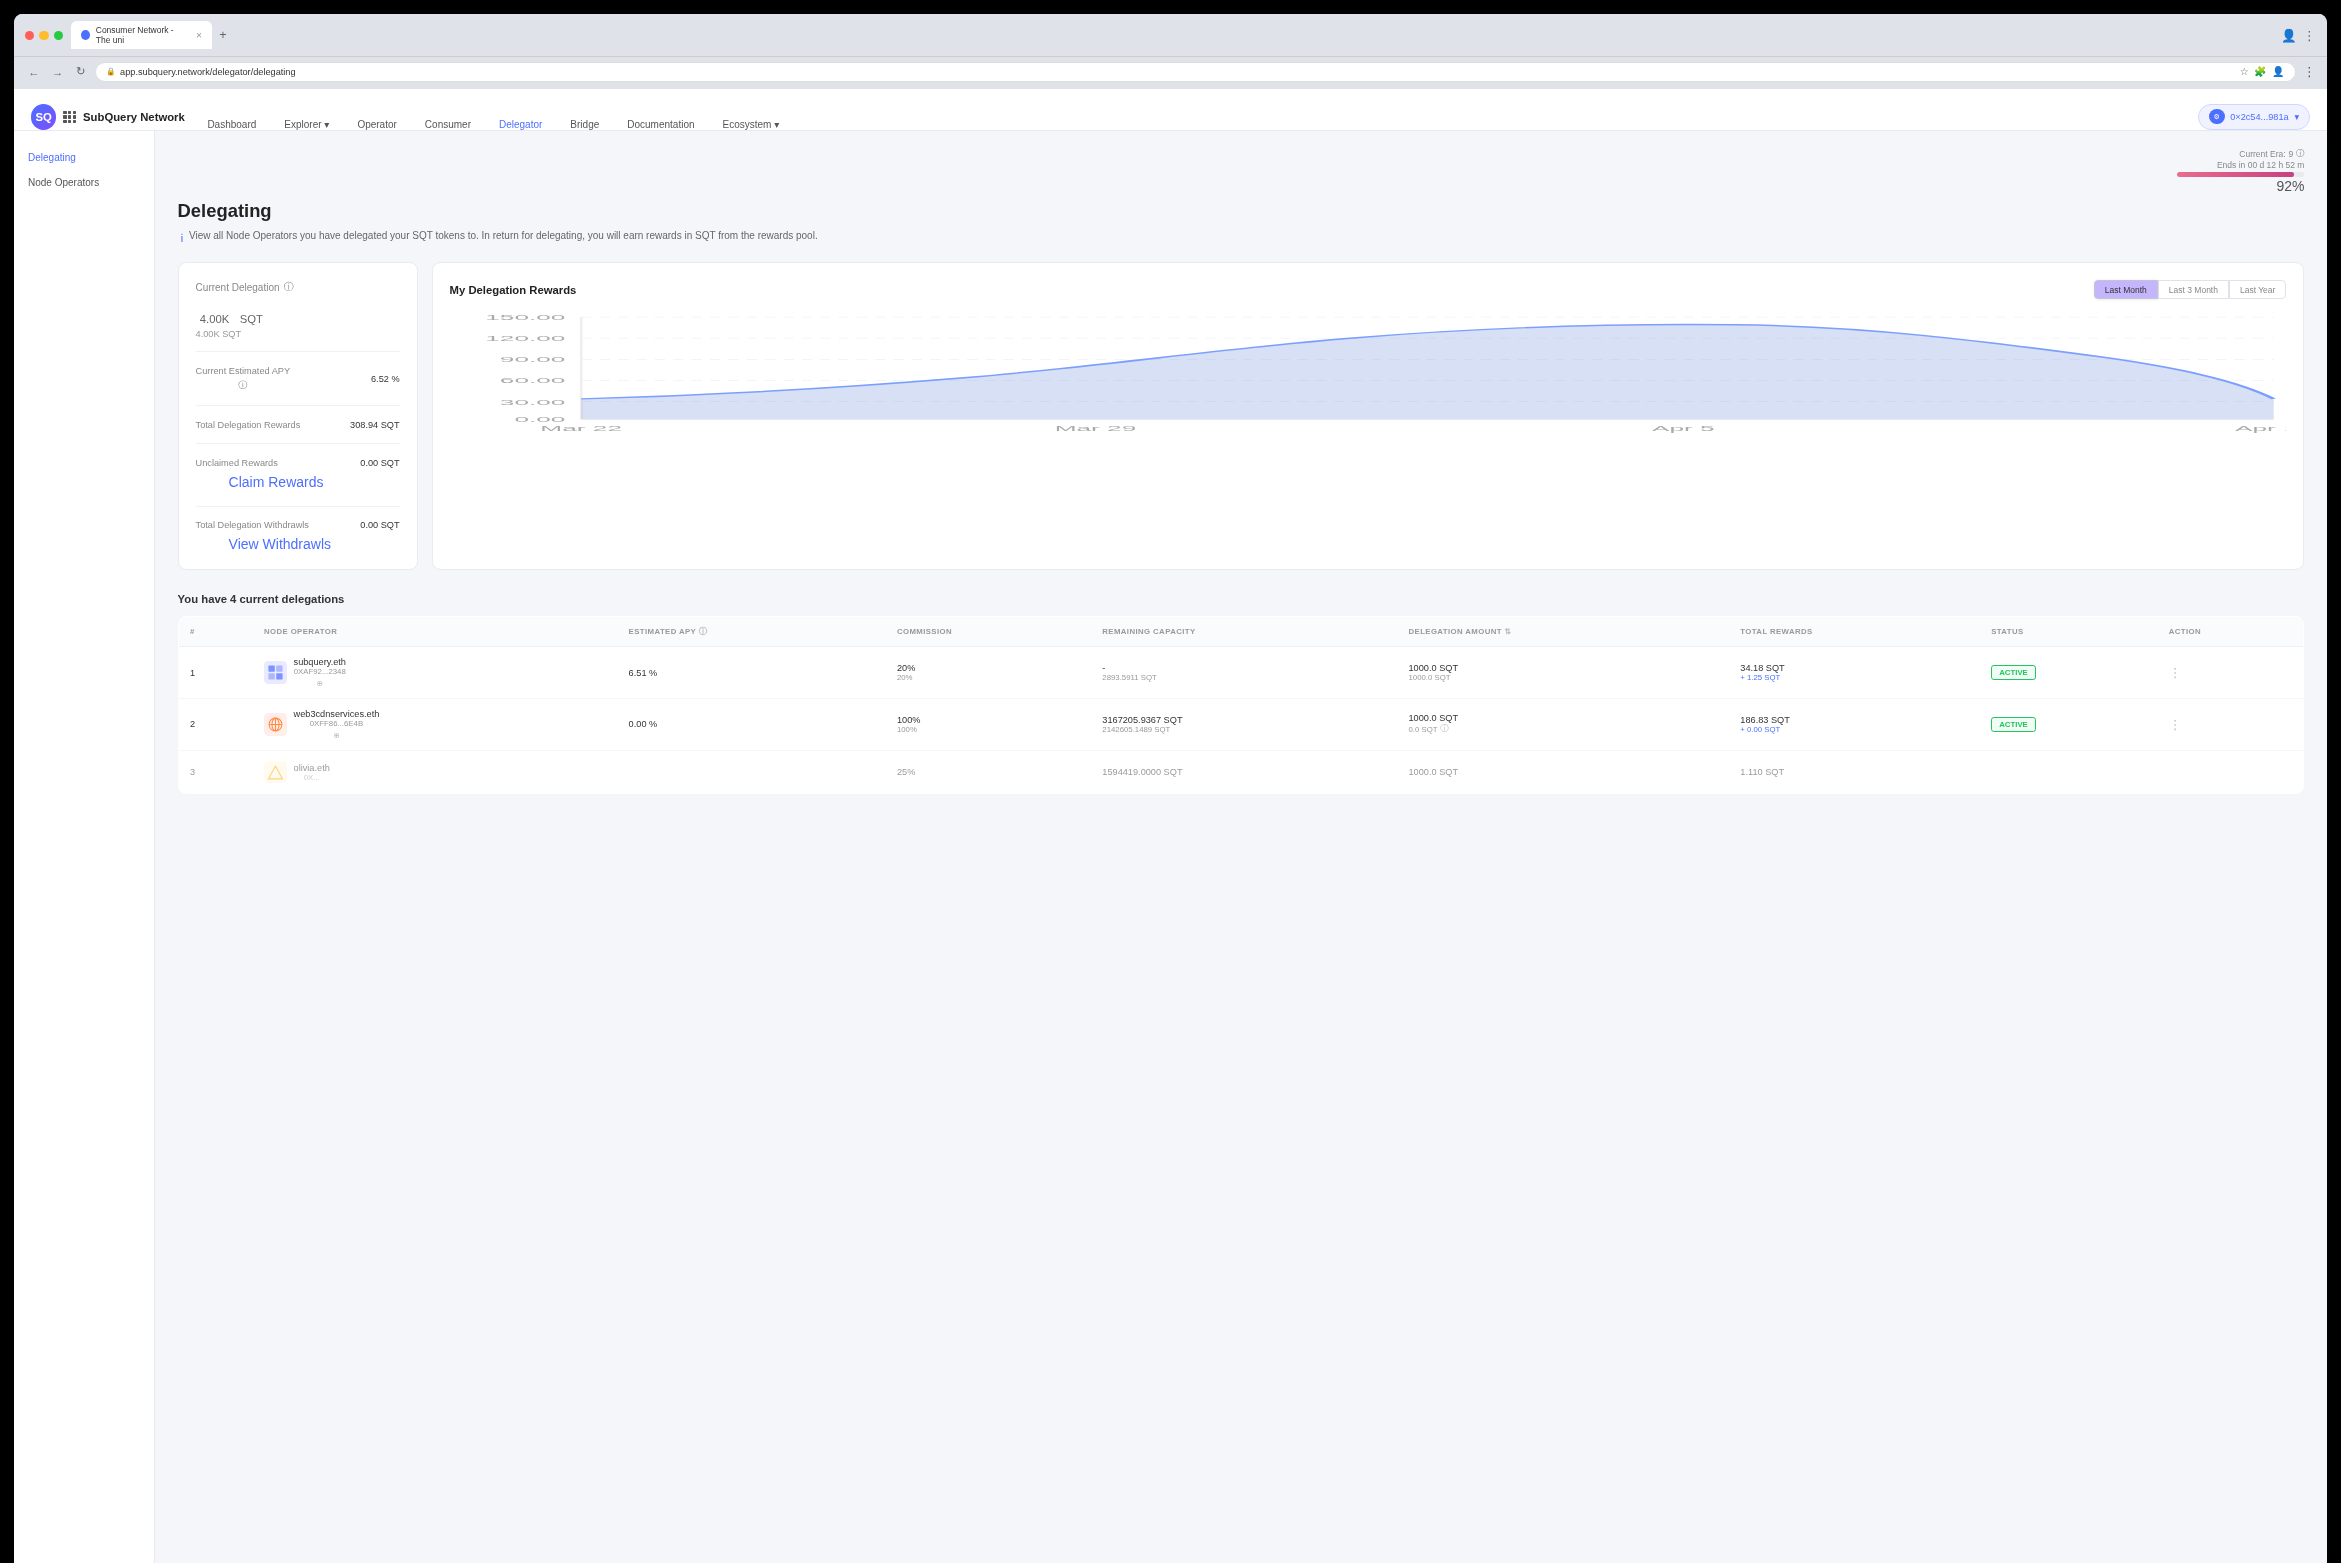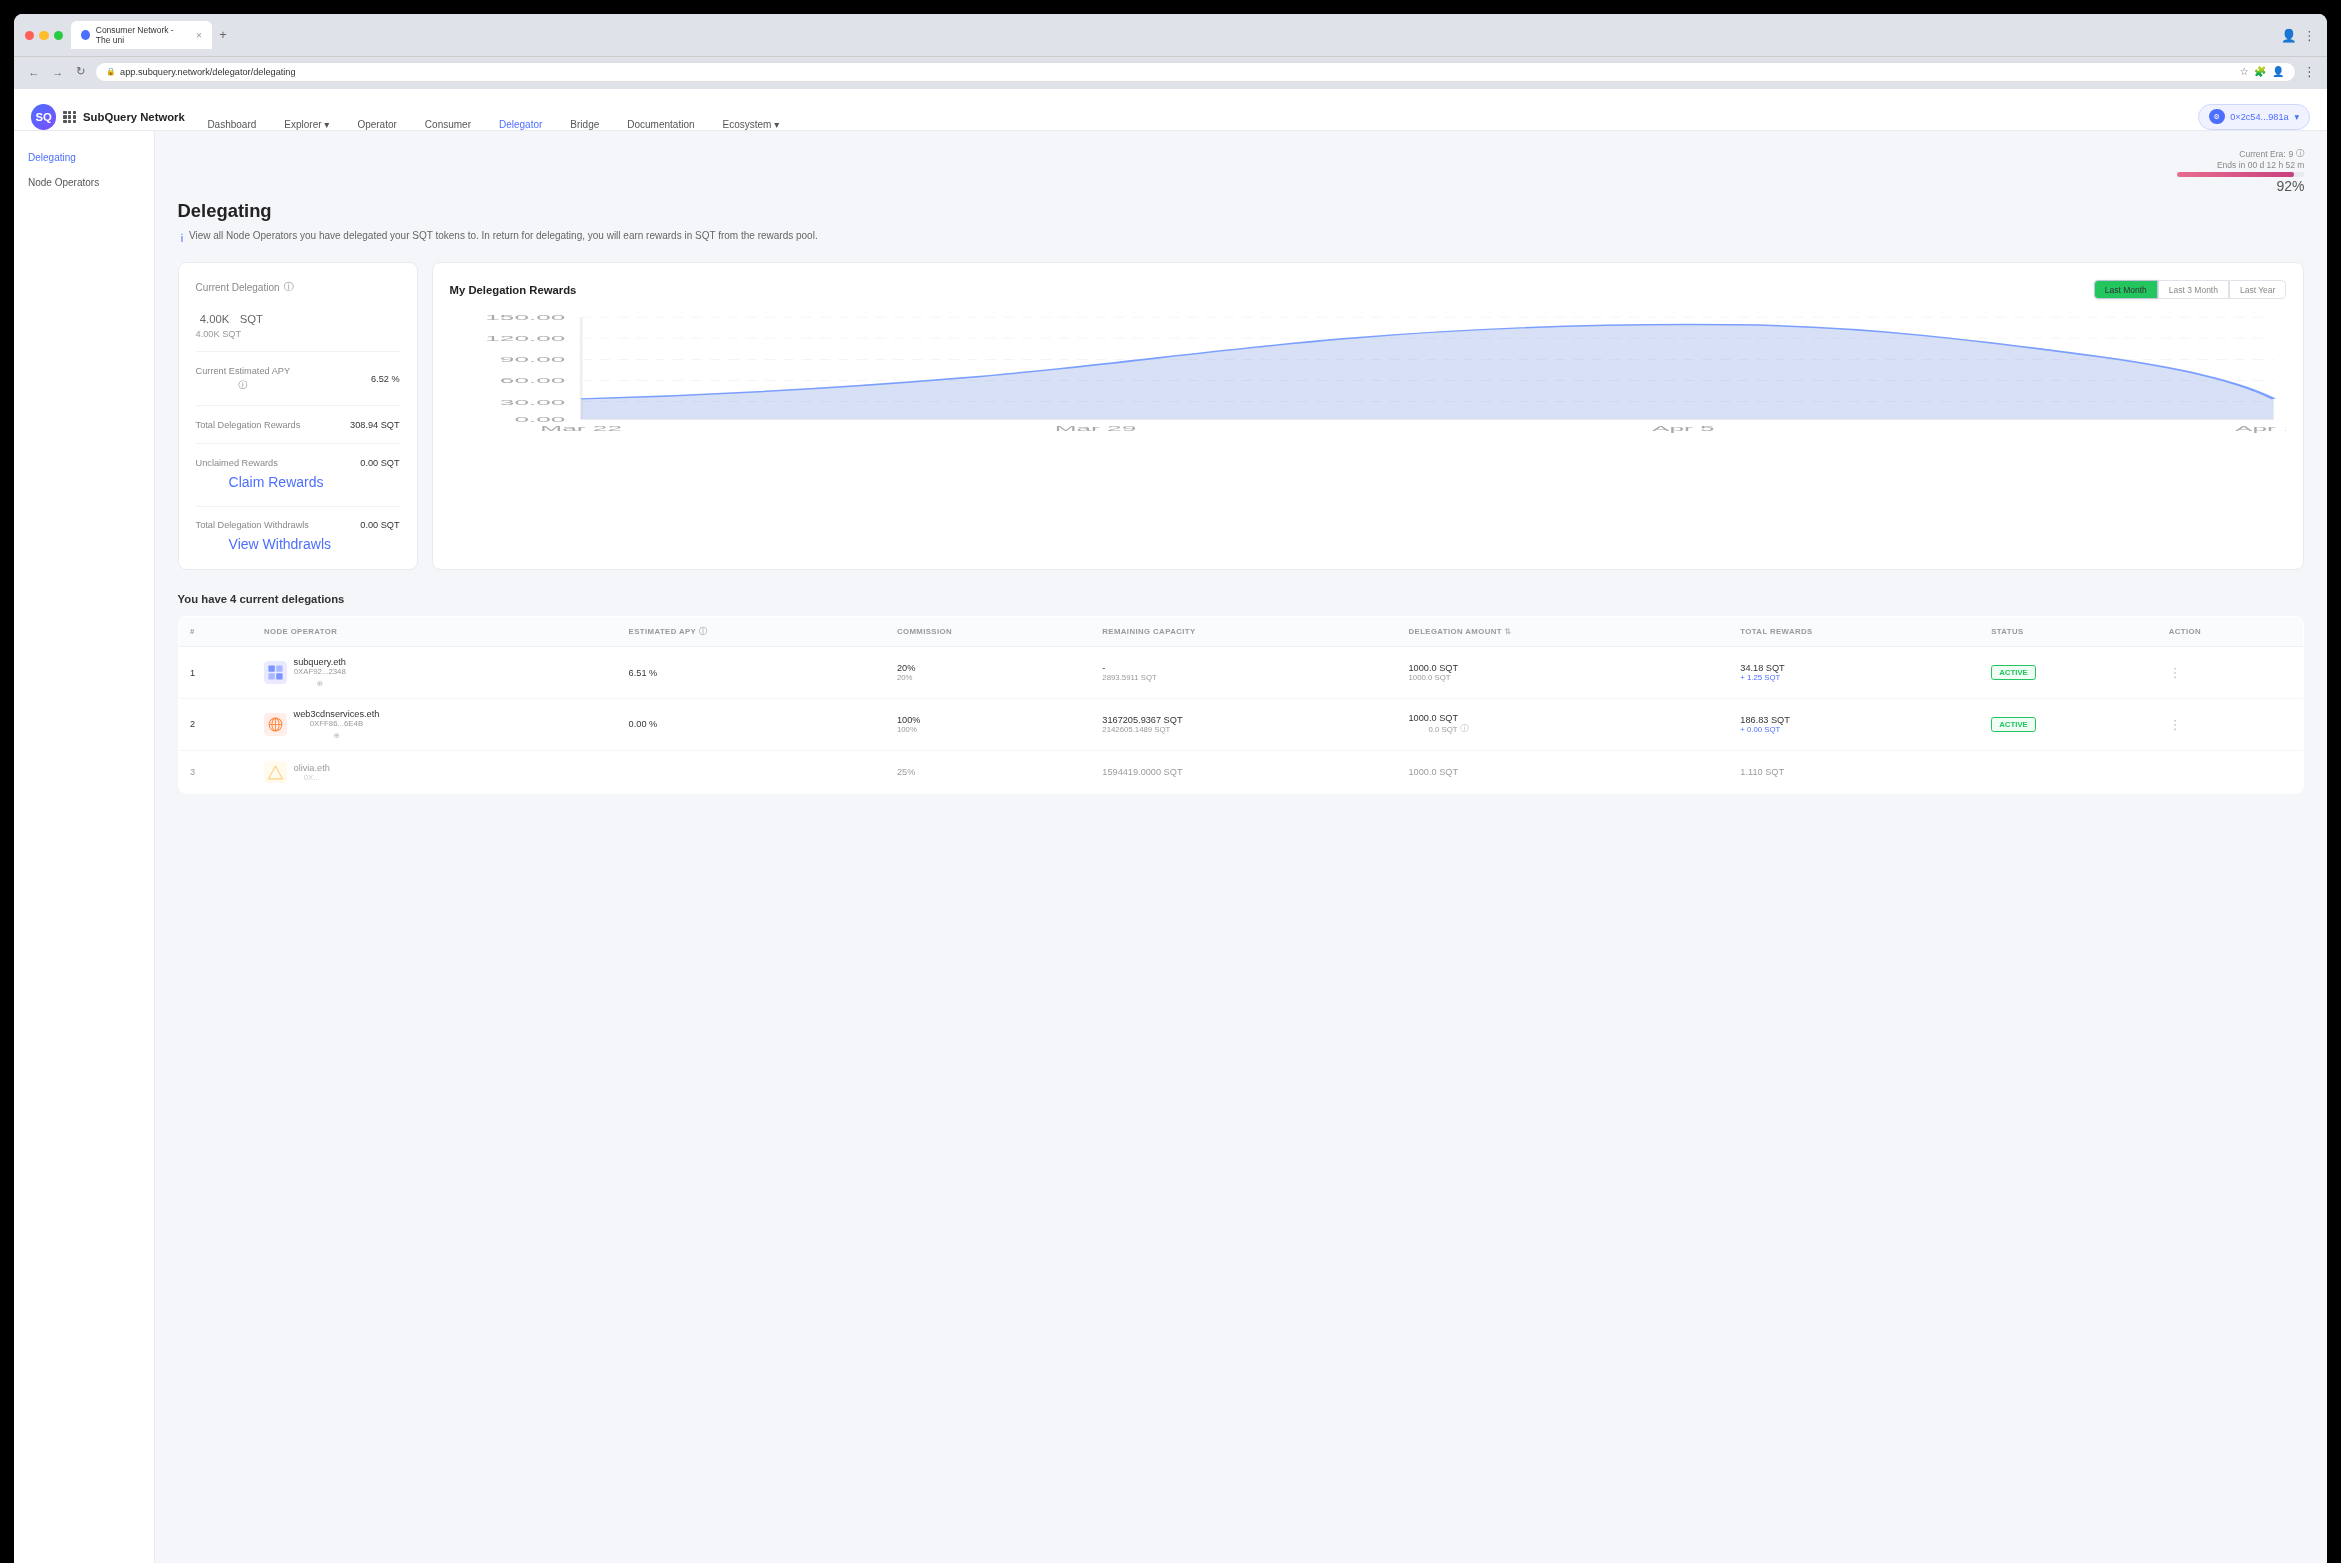--- a/index.html
+++ b/index.html
@@ -213,21 +213,21 @@
     .time-btn {
       padding: 3.5px 10px;
       font-size: 8.5px;
       border: 0.7px solid #e0e2ea;
       background: #fff;
       cursor: pointer;
       color: #888;
     }
     .time-btn:first-child { border-radius: 4.2px 0 0 4.2px; }
     .time-btn:last-child { border-radius: 0 4.2px 4.2px 0; }
-    .time-btn.active { background: #22c55e; color: #333; border-color: #c0c5d8; font-weight: 500; box-shadow: 0 0.7px 2.8px rgba(0,0,0,0.08); z-index:1; }
+    .time-btn.active { background: #c4b5fd; color: #333; border-color: #c0c5d8; font-weight: 500; box-shadow: 0 0.7px 2.8px rgba(0,0,0,0.08); z-index:1; }
 
     
     .chart-container { position: relative; height: 127px; }
     .chart-svg { width: 100%; height: 100%; }
 
     
     .section-title { font-size: 11.3px; font-weight: 600; color: #333; margin-bottom: 11.3px; }
     .delegations-table { width: 100%; border-collapse: collapse; background: #fff; border-radius: 8.5px; overflow: hidden; border: 0.7px solid #e8eaed; }
     .delegations-table th {
       padding: 8.5px 11.3px;
@@ -575,21 +575,21 @@
                 <td>
                   <div class="commission-main">100%</div>
                   <div class="commission-sub">100%</div>
                 </td>
                 <td>
                   <div>3167205.9367 SQT</div>
                   <div class="capacity-row">2142605.1489 SQT</div>
                 </td>
                 <td>
                   <div class="delegation-main">1000.0 SQT</div>
-                  <div style="display:flex;align-items:center;gap:2.8px;margin-left:20px;">
+                  <div style="display:flex;align-items:center;gap:2.8px;">
                     <div class="delegation-sub">0.0 SQT</div>
                     <span class="info-circle">ⓘ</span>
                   </div>
                 </td>
                 <td>
                   <div class="rewards-main">186.83 SQT</div>
                   <div class="rewards-sub">+ 0.00 SQT</div>
                 </td>
                 <td>
                   <span class="status-badge status-active">ACTIVE</span>

